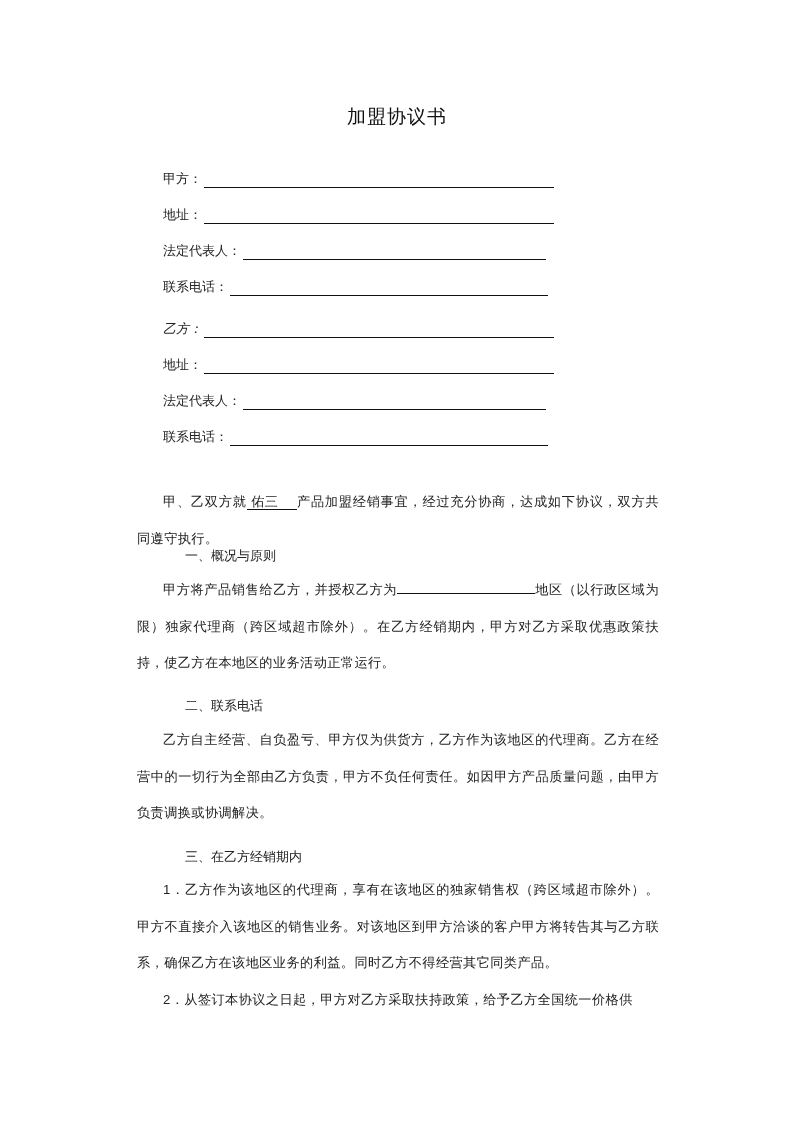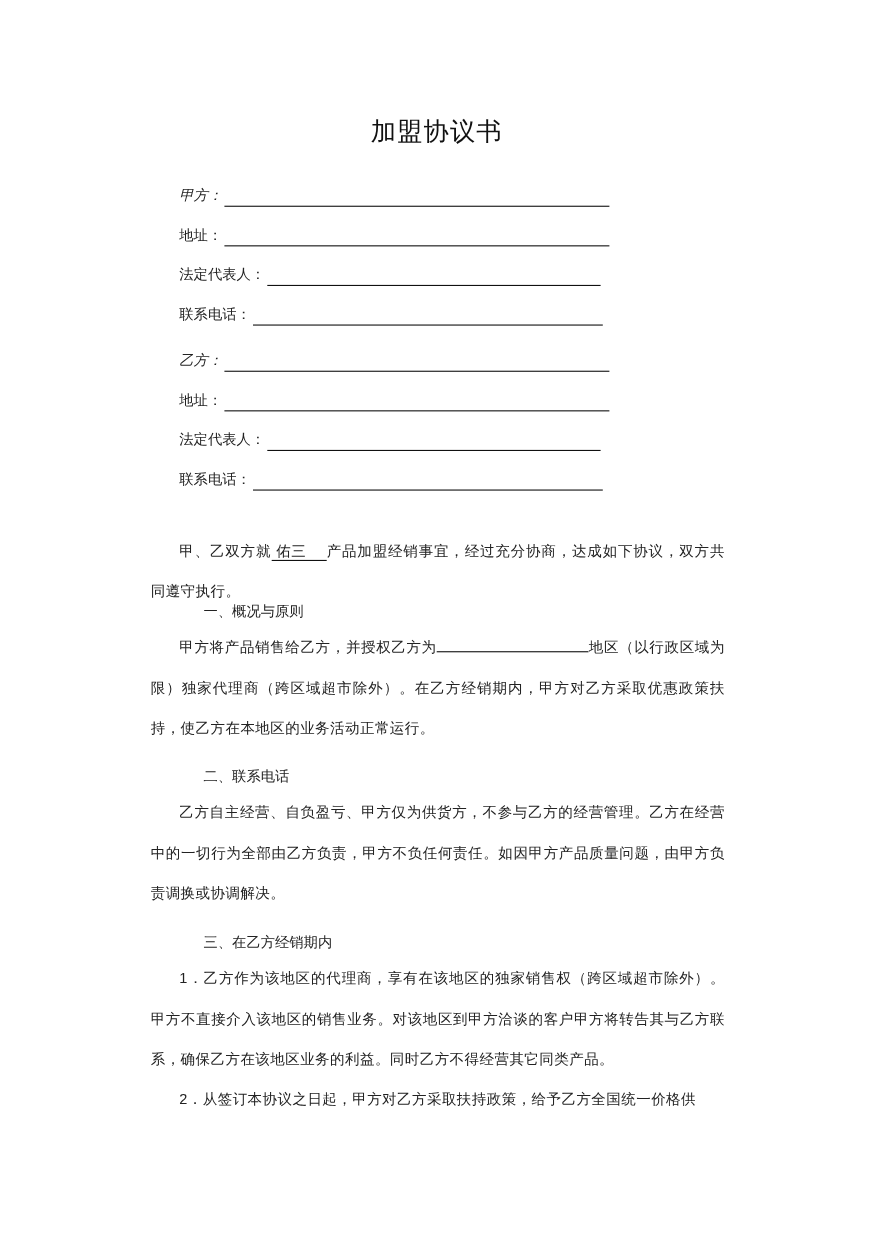--- a/index.html
+++ b/index.html
@@ -1,35 +1,35 @@
 <!DOCTYPE html>
 <html><head>
   <meta charset="utf-8">
   <style>
     html, body { margin: 0; padding: 0; background: #ffffff; }
     body { width: 794px; height: 1123px; position: relative; overflow: hidden;
       font-family: "DejaVu Serif", "Liberation Serif", serif; color: #222; }
     .title { position: absolute; top: 104px; left: 0; width: 794px; text-align: center;
-      font-size: 23px; letter-spacing: 1px; color: #111; }
+      font-size: 19px; letter-spacing: 1px; color: #111; }
     .field { position: absolute; left: 163px; height: 20px; display: flex; align-items: flex-end;
       font-size: 13px; }
     .field .label { white-space: nowrap; line-height: 18px; }
     .field .blank { border-bottom: 1.3px solid #111; height: 14px; margin-left: 2px; }
     .para { position: absolute; left: 137px; width: 522px; font-size: 13.2px; line-height: 36.5px;
       text-align: justify; text-indent: 26px; letter-spacing: 0.4px; }
     .heading { position: absolute; left: 163px; font-size: 13px; margin-left: 22px; }
     .ul { display: inline-block; border-bottom: 1.2px solid #111; line-height: 14px; text-indent: 0; }
     .num { font-family: "Liberation Sans", sans-serif; }
   </style>
 </head>
 <body>
 
 <div class="title">加盟协议书</div>
 
-<div class="field" style="top:168px;font-style:italic;">
+<div class="field" style="top:168px;">
   <span class="label">甲方：</span>
   <span class="blank" style="width:350px;"></span>
 </div>
 <div class="field" style="top:204px;">
   <span class="label">地址：</span>
   <span class="blank" style="width:350px;"></span>
 </div>
 <div class="field" style="top:240px;">
   <span class="label">法定代表人：</span>
   <span class="blank" style="width:303px;"></span>
@@ -59,21 +59,21 @@
 <div class="para" style="top:484px;">
   <span>甲、乙双方就</span><span class="ul" style="min-width:50px; white-space:pre;"> 佑三  </span><span>产品加盟经销事宜，经过充分协商，达成如下协议，双方共同遵守执行。</span>
 </div>
 
 <div class="heading" style="top:547px;">一、概况与原则</div>
 <div class="para" style="top:572px;">
   <span>甲方将产品销售给乙方，并授权乙方为</span><span class="ul" style="width:138px;"></span><span>地区（以行政区域为限）独家代理商（跨区域超市除外）。在乙方经销期内，甲方对乙方采取优惠政策扶持，使乙方在本地区的业务活动正常运行。</span>
 </div>
 
 <div class="heading" style="top:697px;">二、联系电话</div>
-<div class="para" style="top:722px;">乙方自主经营、自负盈亏、甲方仅为供货方，不参与乙方的经营管理。乙方在经营中的一切行为全部由乙方负责，甲方不负任何责任。如因甲方产品质量问题，由甲方负责调换或协调解决。</div>
+<div class="para" style="top:722px;">乙方自主经营、自负盈亏、甲方仅为供货方，乙方作为该地区的代理商。乙方在经营中的一切行为全部由乙方负责，甲方不负任何责任。如因甲方产品质量问题，由甲方负责调换或协调解决。</div>
 
 <div class="heading" style="top:848px;">三、在乙方经销期内</div>
 <div class="para" style="top:872px;">
   <span class="num">1．</span><span>乙方作为该地区的代理商，享有在该地区的独家销售权（跨区域超市除外）。甲方不直接介入该地区的销售业务。对该地区到甲方洽谈的客户甲方将转告其与乙方联系，确保乙方在该地区业务的利益。同时乙方不得经营其它同类产品。</span>
 </div>
 <div class="para" style="top:982px;">
   <span class="num">2．</span><span>从签订本协议之日起，甲方对乙方采取扶持政策，给予乙方全国统一价格供</span>
 </div>
 
 </body></html>

